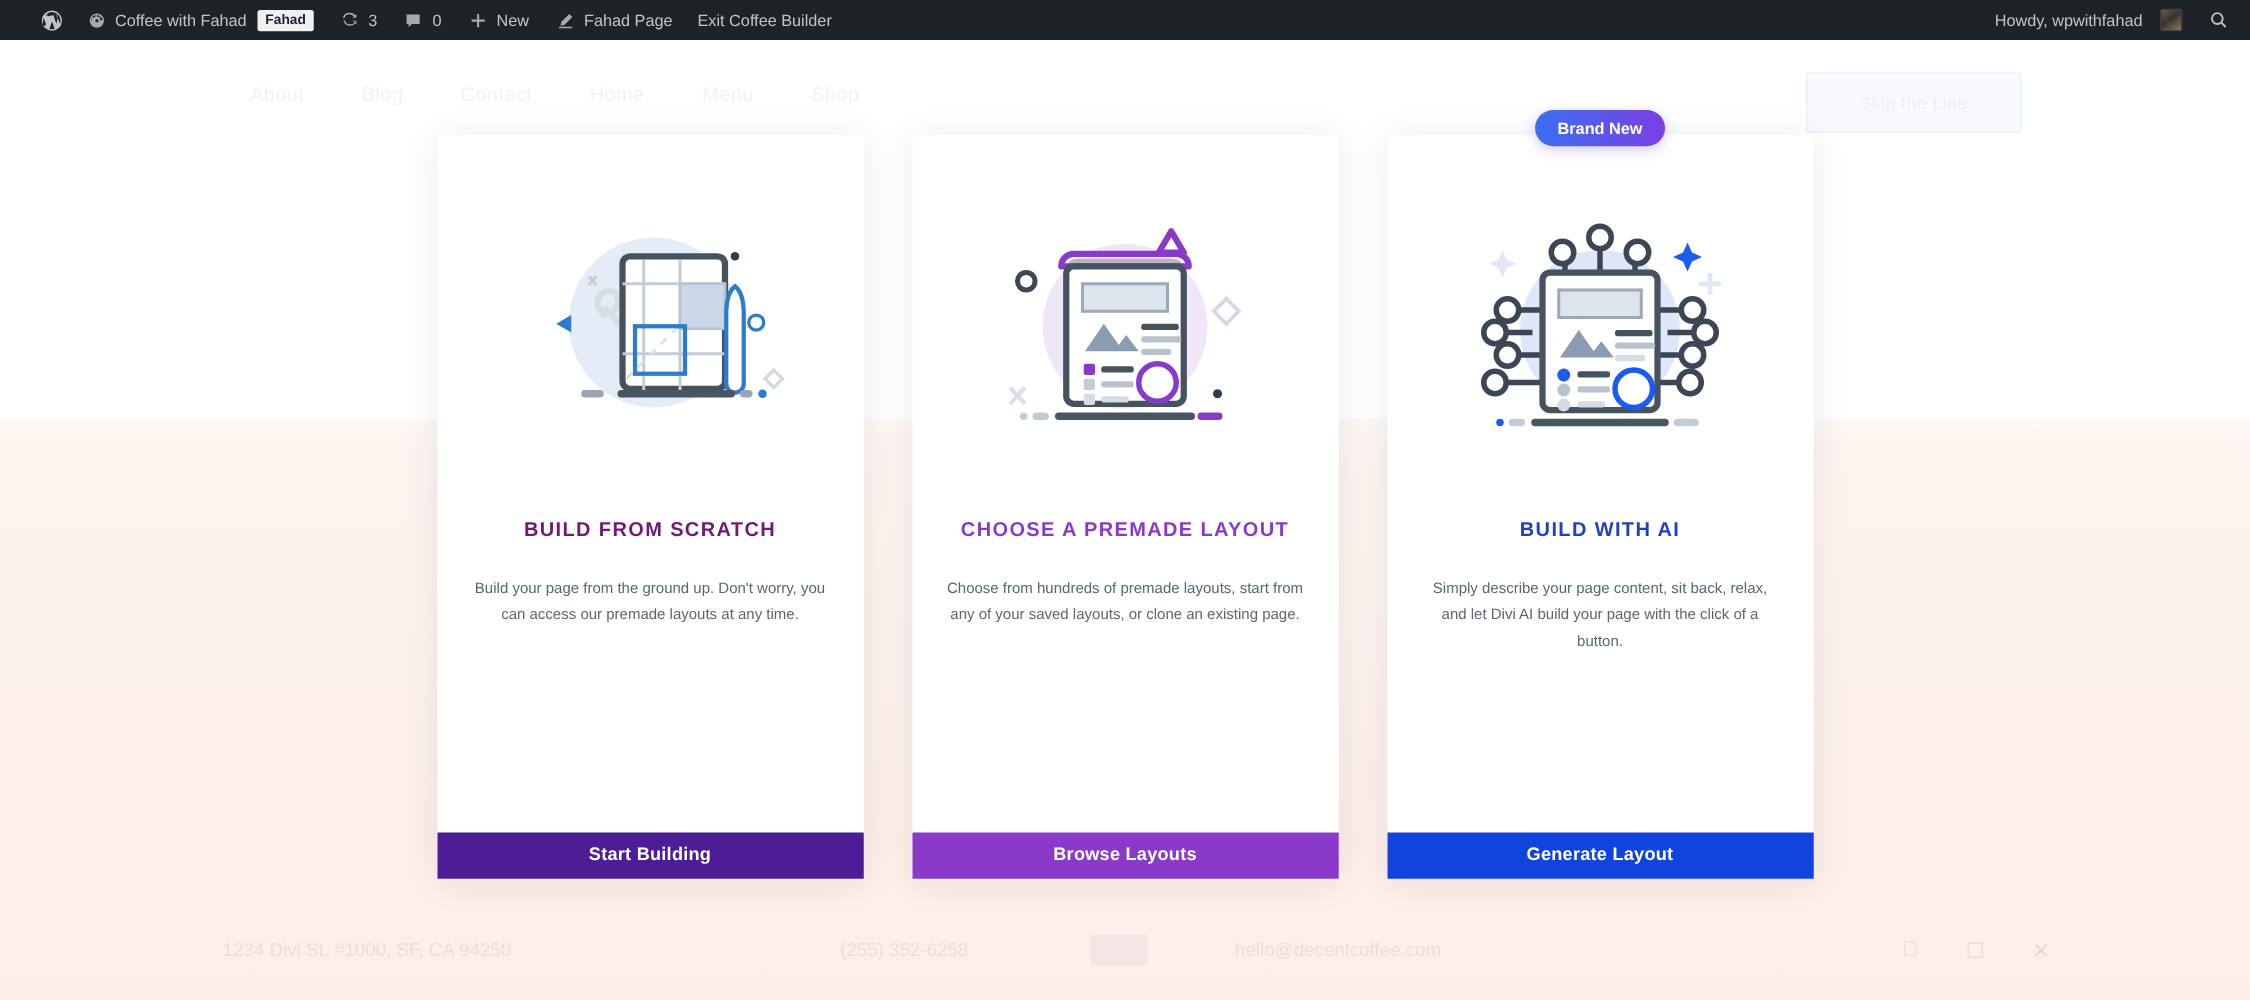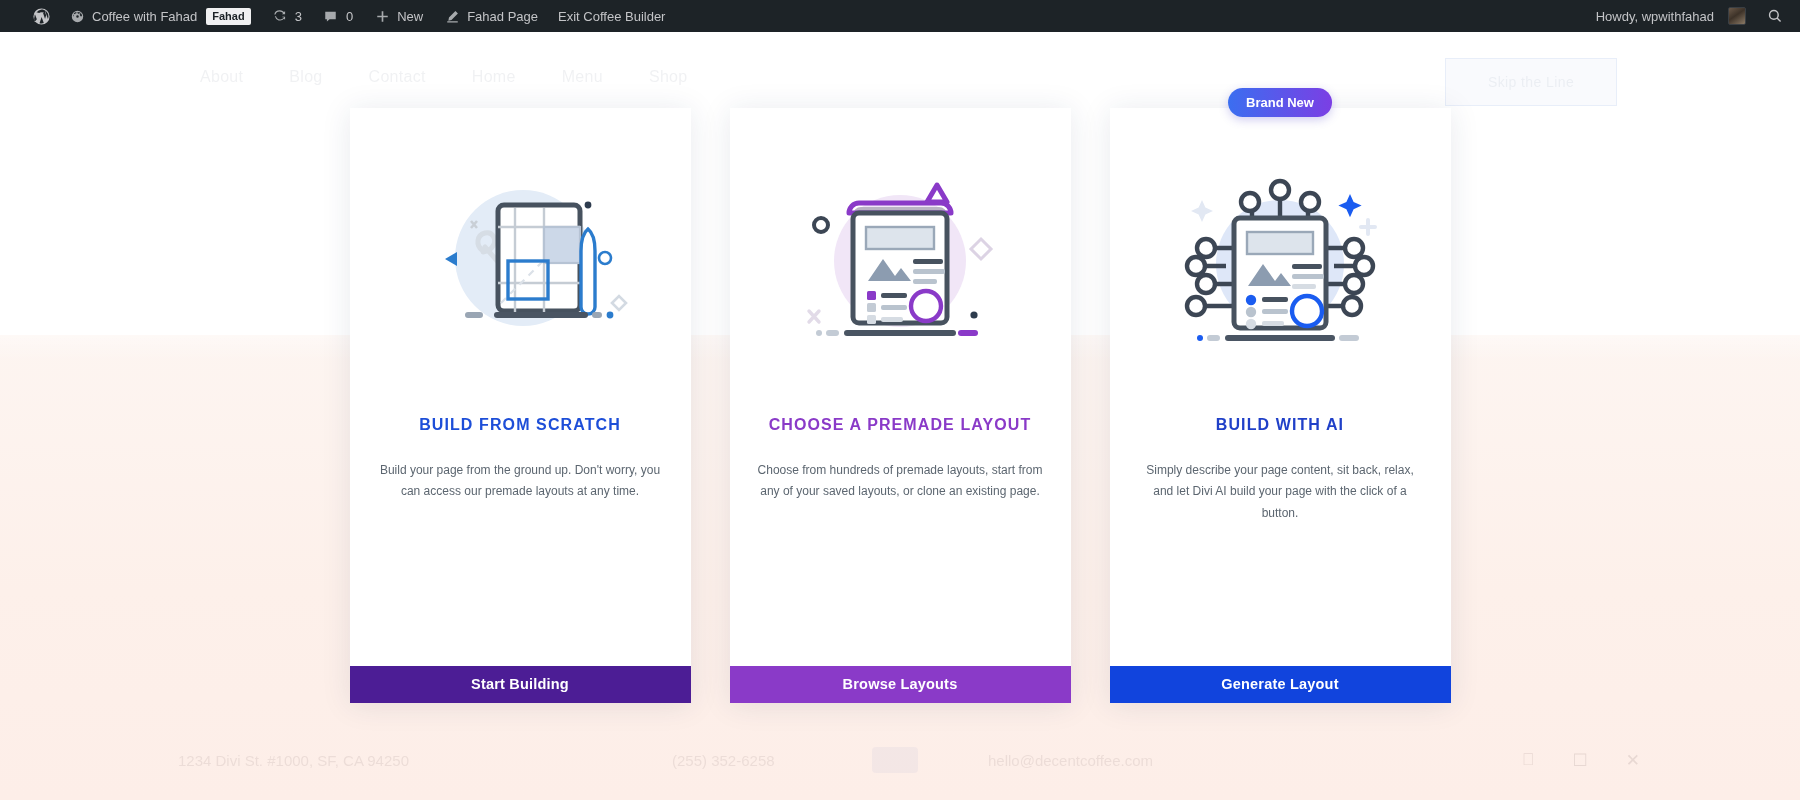--- a/index.html
+++ b/index.html
@@ -243,21 +243,21 @@
           <path d="M183 66c5 4 7 12 7 22v56c0 4-3 7-7 7s-7-3-7-7V88c0-10 2-18 7-22z" fill="#fff" stroke="#2b7ccd" stroke-width="3.4"></path>
           <g stroke="#4a5563" stroke-width="6" stroke-linecap="round">
             <path d="M92 152h88"></path>
           </g>
           <g stroke="#9aa6b4" stroke-width="6" stroke-linecap="round">
             <path d="M63 152h12M190 152h4"></path>
           </g>
           <circle cx="205" cy="152" r="3.4" fill="#2b7ccd"></circle>
         </svg>
       </div>
-      <div class="card-title" style="color:#1d4ed8">BUILD FROM SCRATCH</div>
+      <div class="card-title" style="color:#701a75">BUILD FROM SCRATCH</div>
       <div class="card-desc">Build your page from the ground up. Don't worry, you can access our premade layouts at any time.</div>
     </div>
     <div class="card-btn" style="background:#4c1d95">Start Building</div>
   </div>
 
   <div class="card">
     <div class="card-inner">
       <div class="illo">
         <svg width="230" height="190" viewBox="0 0 230 190">
           <circle cx="115" cy="98" r="66" fill="#f1e6f7"></circle>

